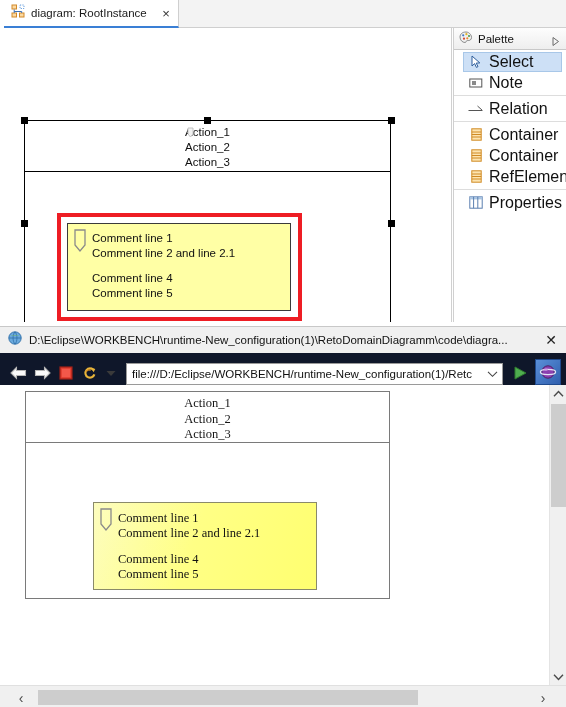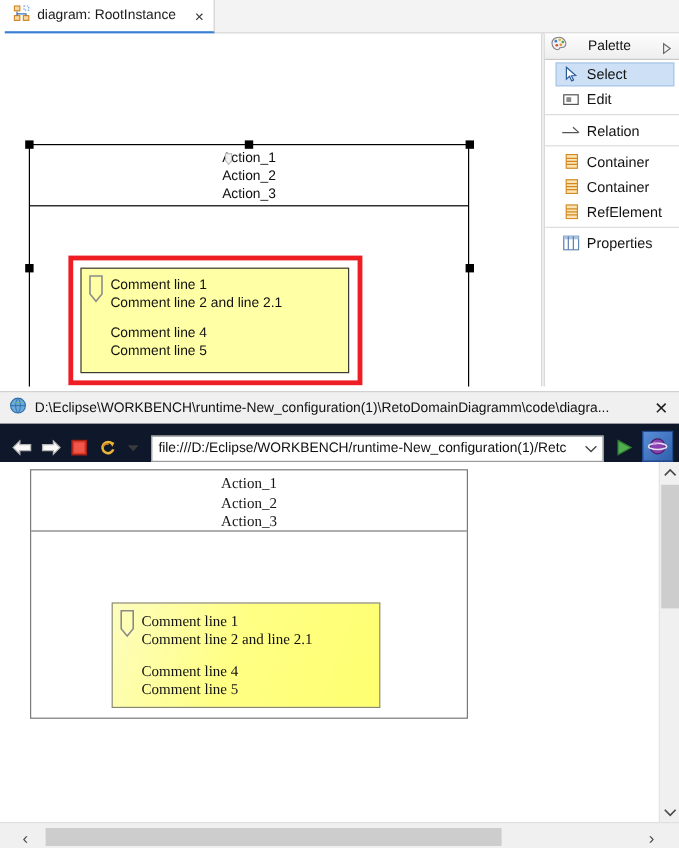--- a/index.html
+++ b/index.html
@@ -101,39 +101,39 @@
   
   #palette {
     position: absolute; left: 453px; top: 28px; width: 113px; height: 294px;
     background: #ffffff;
     border-left: 1px solid #d0d0d0;
   }
   #palette-header {
     position: relative; height: 22px; width: 100%;
     background: linear-gradient(#fdfdfd, #eeeeee);
     border-bottom: 1px solid #c8c8c8;
-    display: flex; align-items: center; padding: 0 4px 0 5px; gap: 12px;
+    display: flex; align-items: center; padding: 0 4px 0 5px;
   }
   #palette-header .ph-label {
     font-size: 11.5px; color: #111; margin-left: 5px; font-weight: normal;
   }
   #palette-arrow { margin-left: auto; width: 12px; height: 12px; }
 
   .pal-group { border-bottom: 1px solid #dddddd; padding: 2px 0; }
   .pal-group:last-child { border-bottom: none; }
   .pal-item {
     height: 21px; display: flex; align-items: center;
     padding-left: 14px; cursor: pointer;
   }
   .pal-item .pal-ico {
     width: 16px; height: 16px; display: flex;
     align-items: center; justify-content: center; flex: 0 0 16px;
   }
   .pal-item .pal-label {
-    font-size: 12px; color: #111; margin-left: 5px; white-space: nowrap;
+    font-size: 16px; color: #111; margin-left: 5px; white-space: nowrap;
   }
   .pal-item.selected {
     background: #cde0f6; border: 1px solid #a8c7e8;
     margin: 0 4px 0 9px; padding-left: 4px; height: 20px;
   }
 
   
   #browser-window {
     position: absolute; left: 0; top: 326px; width: 566px; height: 381px;
     background: #f0f0f0;
@@ -350,21 +350,21 @@
           </span>
           <span class="pal-label">Select</span>
         </div>
         <div class="pal-item">
           <span class="pal-ico">
             <svg width="14" height="12" viewBox="0 0 14 12">
               <rect x="0.8" y="2" width="12" height="8" fill="#ffffff" stroke="#555" stroke-width="1"></rect>
               <rect x="3" y="4" width="4" height="4" fill="#8a8a8a"></rect>
             </svg>
           </span>
-          <span class="pal-label">Edit</span>
+          <span class="pal-label">Note</span>
         </div>
       </div>
 
 
       <div class="pal-group">
         <div class="pal-item">
           <span class="pal-ico">
             <svg width="16" height="10" viewBox="0 0 16 10">
               <path d="M0.5 6.5 L14 6.5" stroke="#555" stroke-width="1"></path>
               <path d="M9.5 2 L14.5 6.5" stroke="#555" stroke-width="1" fill="none"></path>

